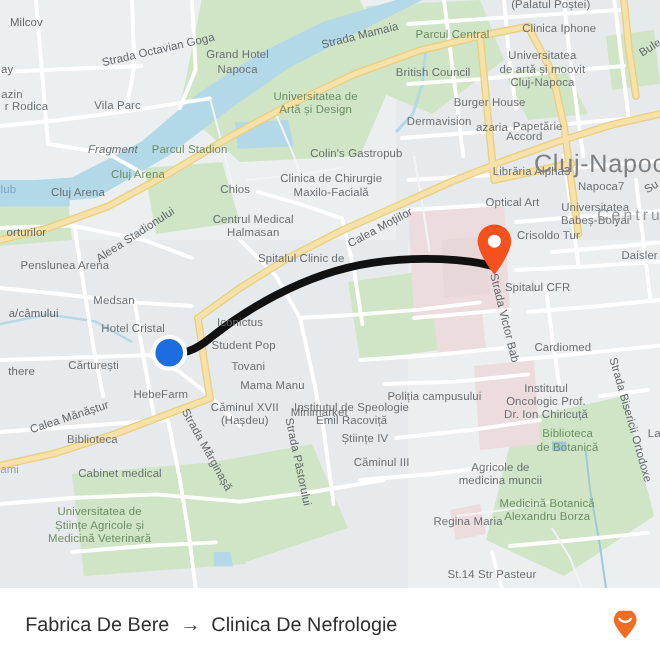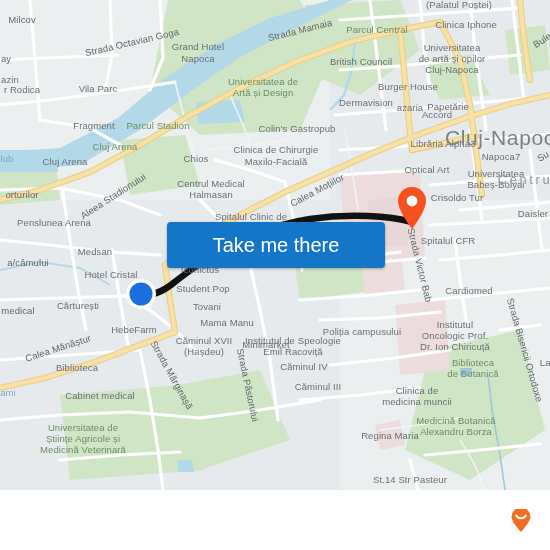--- a/index.html
+++ b/index.html
@@ -178,30 +178,30 @@
       </g>
     </svg>
 
     <div id="labels">
         <div class="mlabel road" style="left: 22px; top: 19px;">Milcov</div>
         <div class="mlabel road" style="left: 6px; top: 58px;">ay</div>
         <div class="mlabel" style="left: 10px; top: 79px;">azin</div>
         <div class="mlabel" style="left: 22px; top: 89px;">r Rodica</div>
         <div class="mlabel road" style="left: 132px; top: 42px; transform: translate(-50%, -50%) rotate(-13deg);">Strada Octavian Goga</div>
         <div class="mlabel" style="left: 98px; top: 88px;">Vila Parc</div>
-        <div class="mlabel" style="left: 94px; top: 125px;">Fragment</div>
+        <div class="mlabel" style="left: 94px; top: 125px; font-style: italic;">Fragment</div>
         <div class="mlabel park" style="left: 115px; top: 146px;">Cluj Arena</div>
         <div class="mlabel water" style="left: 7px; top: 158px;">lub</div>
         <div class="mlabel" style="left: 65px; top: 161px;">Cluj Arena</div>
         <div class="mlabel road" style="left: 22px; top: 194px;">orturilor</div>
         <div class="mlabel" style="left: 54px; top: 222px;">Penslunea Arena</div>
         <div class="mlabel road" style="left: 28px; top: 262px;">a/câmului</div>
         <div class="mlabel" style="left: 95px; top: 251px;">Medsan</div>
         <div class="mlabel" style="left: 111px; top: 274px;">Hotel Cristal</div>
-        <div class="mlabel road" style="left: 18px; top: 310px;">medical</div>
+        <div class="mlabel road" style="left: 18px; top: 310px;">there</div>
         <div class="mlabel" style="left: 78px; top: 305px;">Cărturești</div>
         <div class="mlabel road" style="left: 58px; top: 348px; transform: translate(-50%, -50%) rotate(-18deg);">Calea Mănăștur</div>
         <div class="mlabel" style="left: 134px; top: 329px;">HebeFarm</div>
         <div class="mlabel" style="left: 77px; top: 367px;">Biblioteca</div>
         <div class="mlabel water" style="left: 8px; top: 392px;">ami</div>
         <div class="mlabel" style="left: 100px; top: 395px;">Cabinet medical</div>
         <div class="mlabel park" style="left: 83px; top: 427px;">Universitatea de</div>
         <div class="mlabel park" style="left: 83px; top: 438px;">Științe Agricole și</div>
         <div class="mlabel park" style="left: 83px; top: 449px;">Medicină Veterinară</div>
         <div class="mlabel park" style="left: 158px; top: 125px;">Parcul Stadion</div>
@@ -214,27 +214,27 @@
         <div class="mlabel" style="left: 251px; top: 216px;">Spitalul Clinic de</div>
         <div class="mlabel" style="left: 200px; top: 269px;">Iconictus</div>
         <div class="mlabel" style="left: 203px; top: 288px;">Student Pop</div>
         <div class="mlabel" style="left: 207px; top: 306px;">Tovani</div>
         <div class="mlabel" style="left: 227px; top: 322px;">Mama Manu</div>
         <div class="mlabel" style="left: 204px; top: 340px;">Căminul XVII</div>
         <div class="mlabel" style="left: 204px; top: 351px;">(Hașdeu)</div>
         <div class="mlabel" style="left: 266px; top: 344px;">Minimarket</div>
         <div class="mlabel road" style="left: 172px; top: 375px; transform: translate(-50%, -50%) rotate(61deg);">Strada Mărginașă</div>
         <div class="mlabel road" style="left: 248px; top: 385px; transform: translate(-50%, -50%) rotate(78deg);">Strada Păstorului</div>
-        <div class="mlabel" style="left: 304px; top: 366px;">Căminul IV</div>
+        <div class="mlabel" style="left: 304px; top: 366px;">Științe IV</div>
         <div class="mlabel" style="left: 298px; top: 386px; padding-left: 40px;">Căminul III</div>
         <div class="mlabel" style="left: 293px; top: 340px;">Institutul de Speologie</div>
         <div class="mlabel" style="left: 293px; top: 351px;">Emil Racoviță</div>
         <div class="mlabel" style="left: 362px; top: 331px;">Poliția campusului</div>
         <div class="mlabel" style="left: 390px; top: 435px;">Regina Maria</div>
-        <div class="mlabel" style="left: 417px; top: 390px;">Clinica de</div>
+        <div class="mlabel" style="left: 417px; top: 390px;">Agricole de</div>
         <div class="mlabel" style="left: 417px; top: 401px;">medicina muncii</div>
         <div class="mlabel" style="left: 455px; top: 324px;">Institutul</div>
         <div class="mlabel" style="left: 455px; top: 335px;">Oncologic Prof.</div>
         <div class="mlabel" style="left: 455px; top: 346px;">Dr. Ion Chiricuță</div>
         <div class="mlabel park" style="left: 473px; top: 362px;">Biblioteca</div>
         <div class="mlabel park" style="left: 473px; top: 373px;">de Botanică</div>
         <div class="mlabel" style="left: 552px; top: 362px;">Larus</div>
         <div class="mlabel park" style="left: 456px; top: 420px;">Medicină Botanică</div>
         <div class="mlabel park" style="left: 456px; top: 431px;">Alexandru Borza</div>
         <div class="mlabel road" style="left: 525px; top: 350px; transform: translate(-50%, -50%) rotate(74deg);">Strada Bisericii Ortodoxe</div>
@@ -251,21 +251,21 @@
         <div class="mlabel" style="left: 457px; top: 197px;">Crisoldo Tur</div>
         <div class="mlabel" style="left: 448px; top: 240px;">Spitalul CFR</div>
         <div class="mlabel" style="left: 469px; top: 290px;">Cardiomed</div>
         <div class="mlabel" style="left: 501px; top: 156px;">Napoca7</div>
         <div class="mlabel" style="left: 496px; top: 173px;">Universitatea</div>
         <div class="mlabel" style="left: 496px; top: 184px;">Babeș-Bolyai</div>
         <div class="mlabel" style="left: 533px; top: 213px;">Daisler</div>
         <div class="mlabel" style="left: 459px; top: 4px;">(Palatul Poștei)</div>
         <div class="mlabel" style="left: 466px; top: 24px;">Clinica Iphone</div>
         <div class="mlabel" style="left: 452px; top: 47px;">Universitatea</div>
-        <div class="mlabel" style="left: 452px; top: 58px;">de artă și opilor</div>
+        <div class="mlabel" style="left: 452px; top: 58px;">de artă și moovit</div>
         <div class="mlabel" style="left: 452px; top: 69px;">Cluj-Napoca</div>
         <div class="mlabel" style="left: 198px; top: 46px;">Grand Hotel</div>
         <div class="mlabel" style="left: 198px; top: 58px;">Napoca</div>
         <div class="mlabel park" style="left: 263px; top: 81px;">Universitatea de</div>
         <div class="mlabel park" style="left: 263px; top: 92px;">Artă și Design</div>
         <div class="mlabel" style="left: 297px; top: 128px;">Colin's Gastropub</div>
         <div class="mlabel road" style="left: 317px; top: 190px; transform: translate(-50%, -50%) rotate(-28deg);">Calea Moțiilor</div>
         <div class="mlabel road" style="left: 420px; top: 265px; transform: translate(-50%, -50%) rotate(76deg);">Strada Victor Bab</div>
         <div class="mlabel road" style="left: 542px; top: 40px; transform: translate(-50%, -50%) rotate(-33deg);">Bule</div>
         <div class="mlabel road" style="left: 543px; top: 156px; transform: translate(-50%, -50%) rotate(-32deg);">Su</div>
@@ -278,27 +278,29 @@
     <svg style="position:absolute;left:123px;top:276px;" width="36" height="36">
       <circle cx="18" cy="18" r="15" fill="#ffffff"></circle>
       <circle cx="18" cy="18" r="11.5" fill="#1c6ee0"></circle>
     </svg>
 
     <svg style="position:absolute;left:396px;top:186px;" width="32" height="44">
       <path d="M16 43 C16 43 30 25 30 15 A14 14 0 1 0 2 15 C2 25 16 43 16 43 Z" fill="#f4511e"></path>
       <circle cx="16" cy="15" r="5.4" fill="#ffffff"></circle>
     </svg>
 
-    <div id="takeMe">
-      <span>Take me there</span>
+
+  </div>
+
+  <div id="bottom">
+    <div id="route">
+      <span>Fabrica De Bere</span>
+      <span id="arrow">→</span>
+      <span>Clinica De Nefrologie</span>
     </div>
-
-  </div>
-
-  <div id="bottom">
     <div id="logo">
       <svg width="22" height="24" viewBox="0 0 22 24">
         <path d="M11 23 C11 23 20.5 12.5 20.5 8 A9.5 9.5 0 1 0 1.5 8 C1.5 12.5 11 23 11 23 Z" fill="#f26c21"></path>
         <path d="M6.2 6.6 A5.6 5.6 0 0 0 15.8 6.6" stroke="#ffffff" stroke-width="1.9" fill="none" stroke-linecap="round"></path>
       </svg>
     </div>
   </div>
 
 </div>
 

